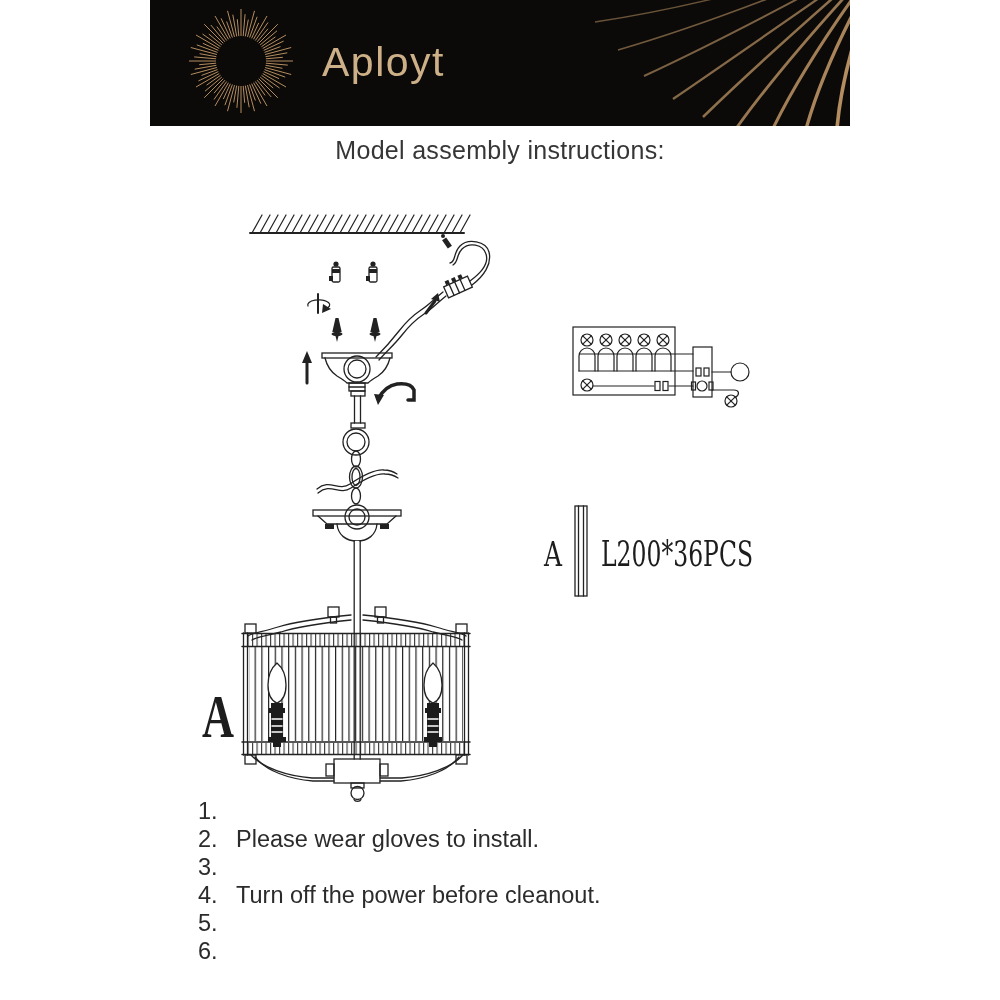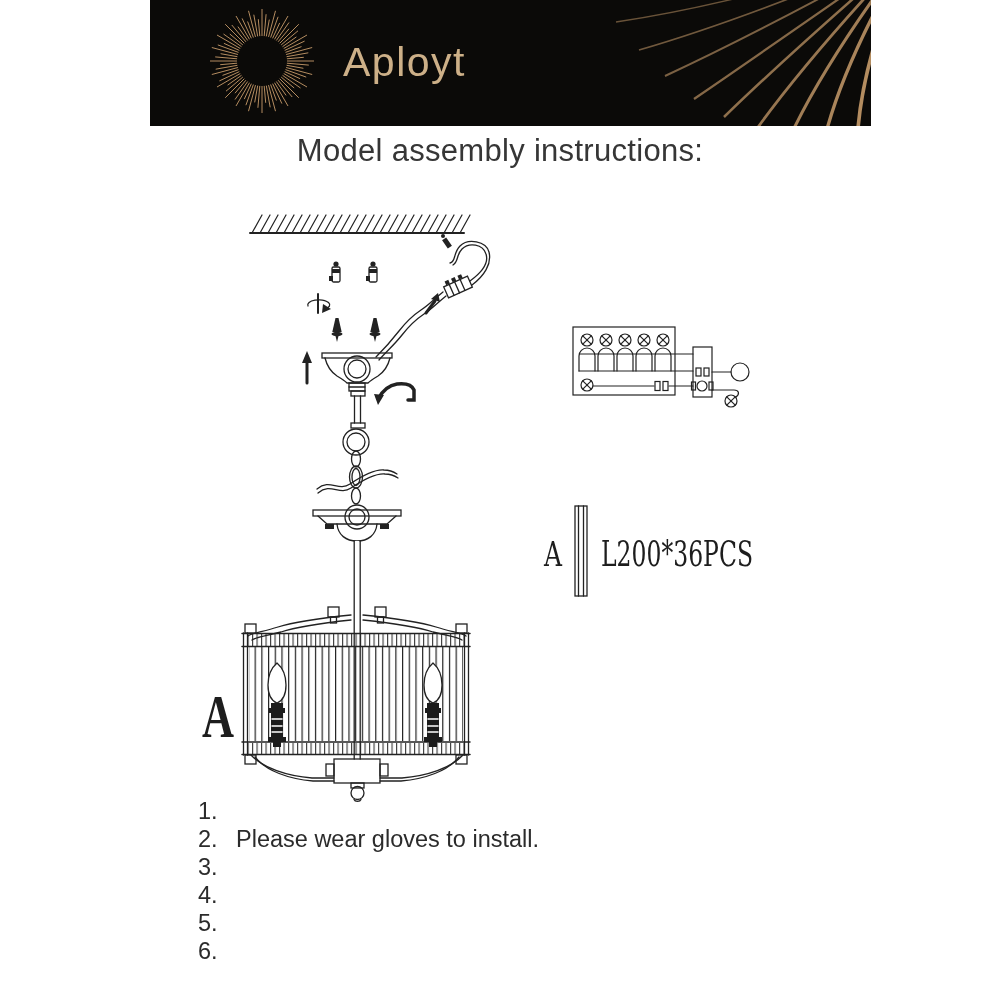--- a/index.html
+++ b/index.html
@@ -2,25 +2,25 @@
 <html><head>
 <meta charset="utf-8">
 <style>
   html,body{margin:0;padding:0;}
   body{
     width:1000px;height:1000px;position:relative;background:#ffffff;
     font-family:"Liberation Sans",sans-serif;overflow:hidden;
   }
   .banner{
     position:absolute;left:150px;top:0;width:700px;height:126px;
-    background:#0b0a08;overflow:hidden;padding-left:21px;
+    background:#0b0a08;overflow:hidden;
   }
   .title-block{
     position:absolute;top:136px;left:0;width:1000px;text-align:center;
-    font-size:31px;line-height:29px;color:#363636;letter-spacing:.3px;
+    font-size:25px;line-height:29px;color:#363636;letter-spacing:.3px;
   }
   .drawing{
     position:absolute;left:150px;top:190px;width:700px;height:615px;
   }
   .instructions{
     position:absolute;left:198px;top:797px;width:660px;
     font-size:23.5px;color:#2b2b2b;
   }
   .instr-row{display:flex;line-height:28.1px;}
   .instr-num{flex:0 0 38px;}
@@ -379,20 +379,21 @@
   </div>
   <div class="instr-row">
     <span class="instr-num">2.</span>
     <span>Please wear gloves to install.</span>
   </div>
   <div class="instr-row">
     <span class="instr-num">3.</span>
   </div>
   <div class="instr-row">
     <span class="instr-num">4.</span>
+    <span>Turn off the power before cleanout.</span>
   </div>
   <div class="instr-row">
     <span class="instr-num">5.</span>
   </div>
   <div class="instr-row">
     <span class="instr-num">6.</span>
   </div>
 </div>
 
 </body></html>

